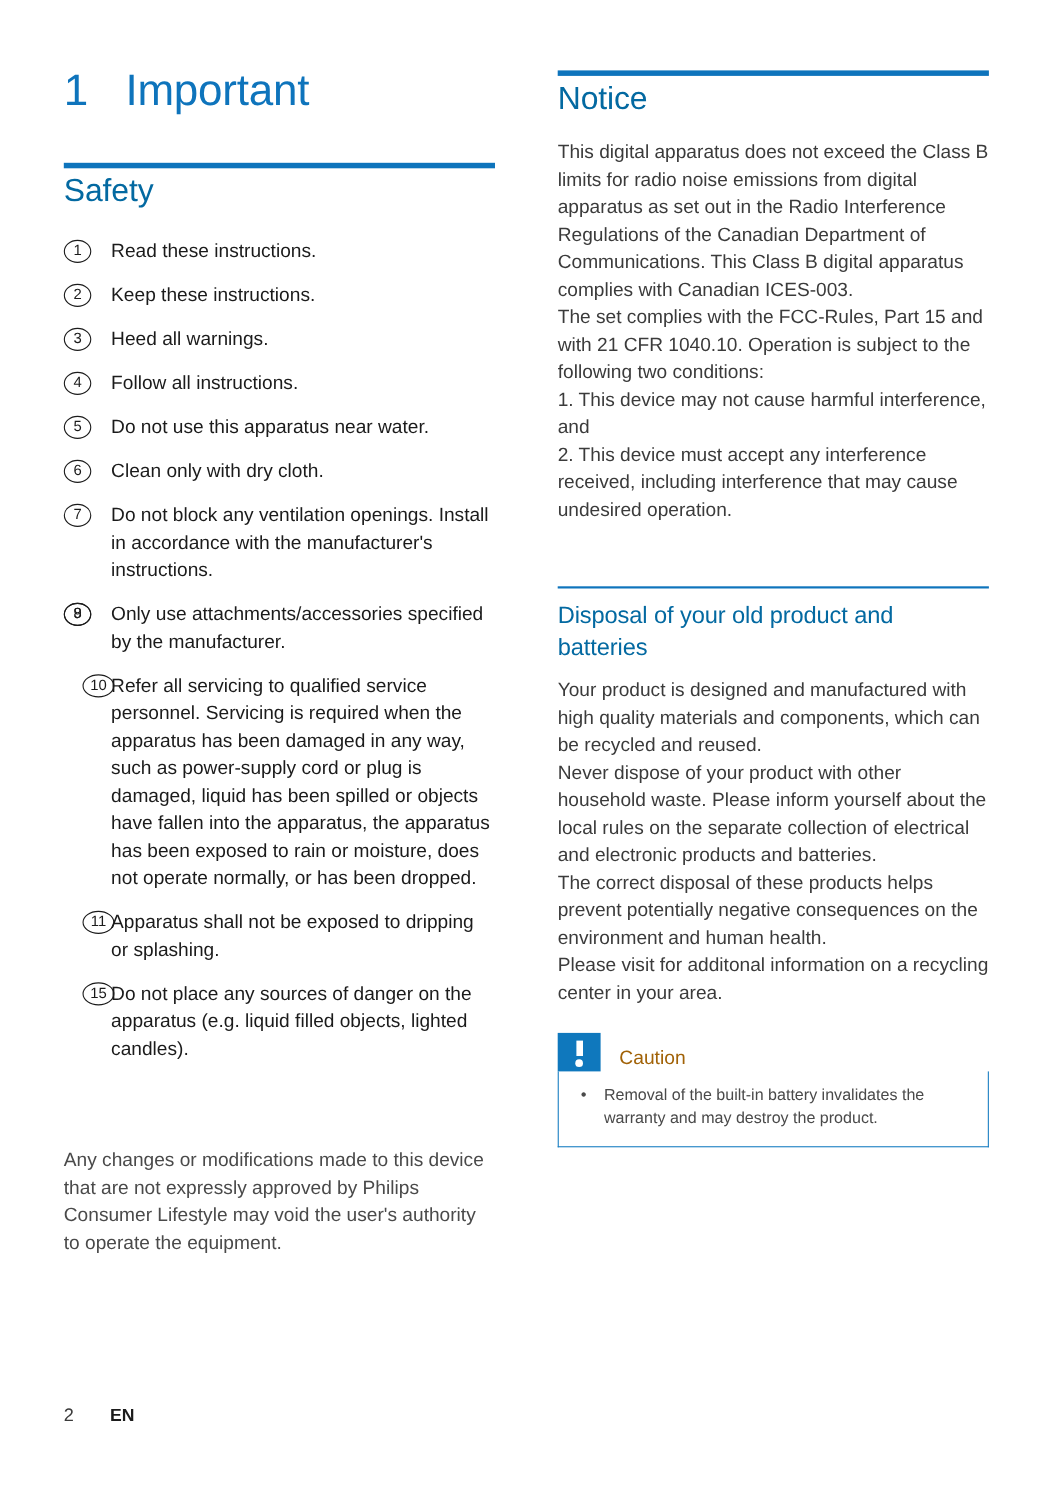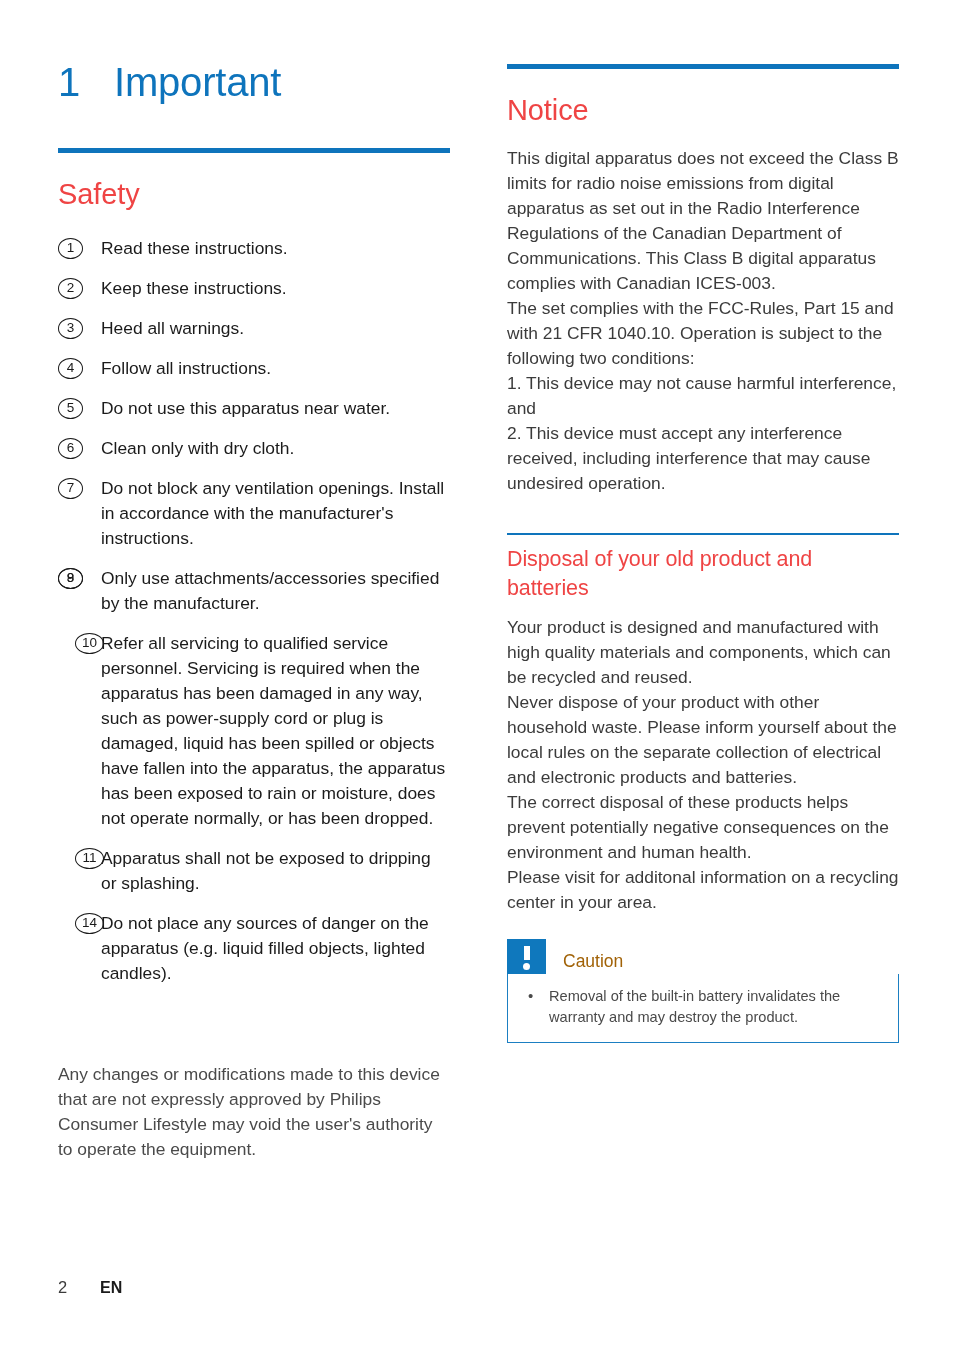--- a/index.html
+++ b/index.html
@@ -57,22 +57,22 @@
   }
   .rule-thin {
     height: 2px;
     background: #0e74bc;
     width: 392px;
   }
 
   
   h2.sect {
     margin: 0;
-    padding: 24px 0 0 0;
-    color: #ef4444;
+    padding: 4px 0 0 0;
+    color: #0369a1;
     font-size: 29px;
     font-weight: 400;
     line-height: 1.22;
     letter-spacing: -0.1px;
   }
   h2.sect.small {
     font-size: 21.5px;
     padding-top: 10px;
     line-height: 1.35;
   }
@@ -228,21 +228,21 @@
         <li><span class="num-circle">2</span><span>Keep these instructions.</span></li>
         <li><span class="num-circle">3</span><span>Heed all warnings.</span></li>
         <li><span class="num-circle">4</span><span>Follow all instructions.</span></li>
         <li><span class="num-circle">5</span><span>Do not use this apparatus near water.</span></li>
         <li><span class="num-circle">6</span><span>Clean only with dry cloth.</span></li>
         <li><span class="num-circle">7</span><span>Do not block any ventilation openings. Install in accordance with the manufacturer's instructions.</span></li>
         <li><span class="num-circle">8</span></li>
         <li><span class="num-circle">9</span><span>Only use attachments/accessories specified by the manufacturer.</span></li>
         <li><span class="num-circle wide">10</span><span>Refer all servicing to qualified service personnel. Servicing is required when the apparatus has been damaged in any way, such as power-supply cord or plug is damaged, liquid has been spilled or objects have fallen into the apparatus, the apparatus has been exposed to rain or moisture, does not operate normally, or has been dropped.</span></li>
         <li><span class="num-circle wide">11</span><span>Apparatus shall not be exposed to dripping or splashing.</span></li>
-        <li><span class="num-circle wide">14</span><span>Do not place any sources of danger on the apparatus (e.g. liquid filled objects, lighted candles).</span></li>
+        <li><span class="num-circle wide">15</span><span>Do not place any sources of danger on the apparatus (e.g. liquid filled objects, lighted candles).</span></li>
       </ol>
 
     <div class="spacer-18"></div>
 
     <p class="body">Any changes or modifications made to this device that are not expressly approved by Philips Consumer Lifestyle may void the user's authority to operate the equipment.</p>
   </div>
 
   <div class="col col-right" style="top:64px;">
 
     <div class="rule-thick"></div>

